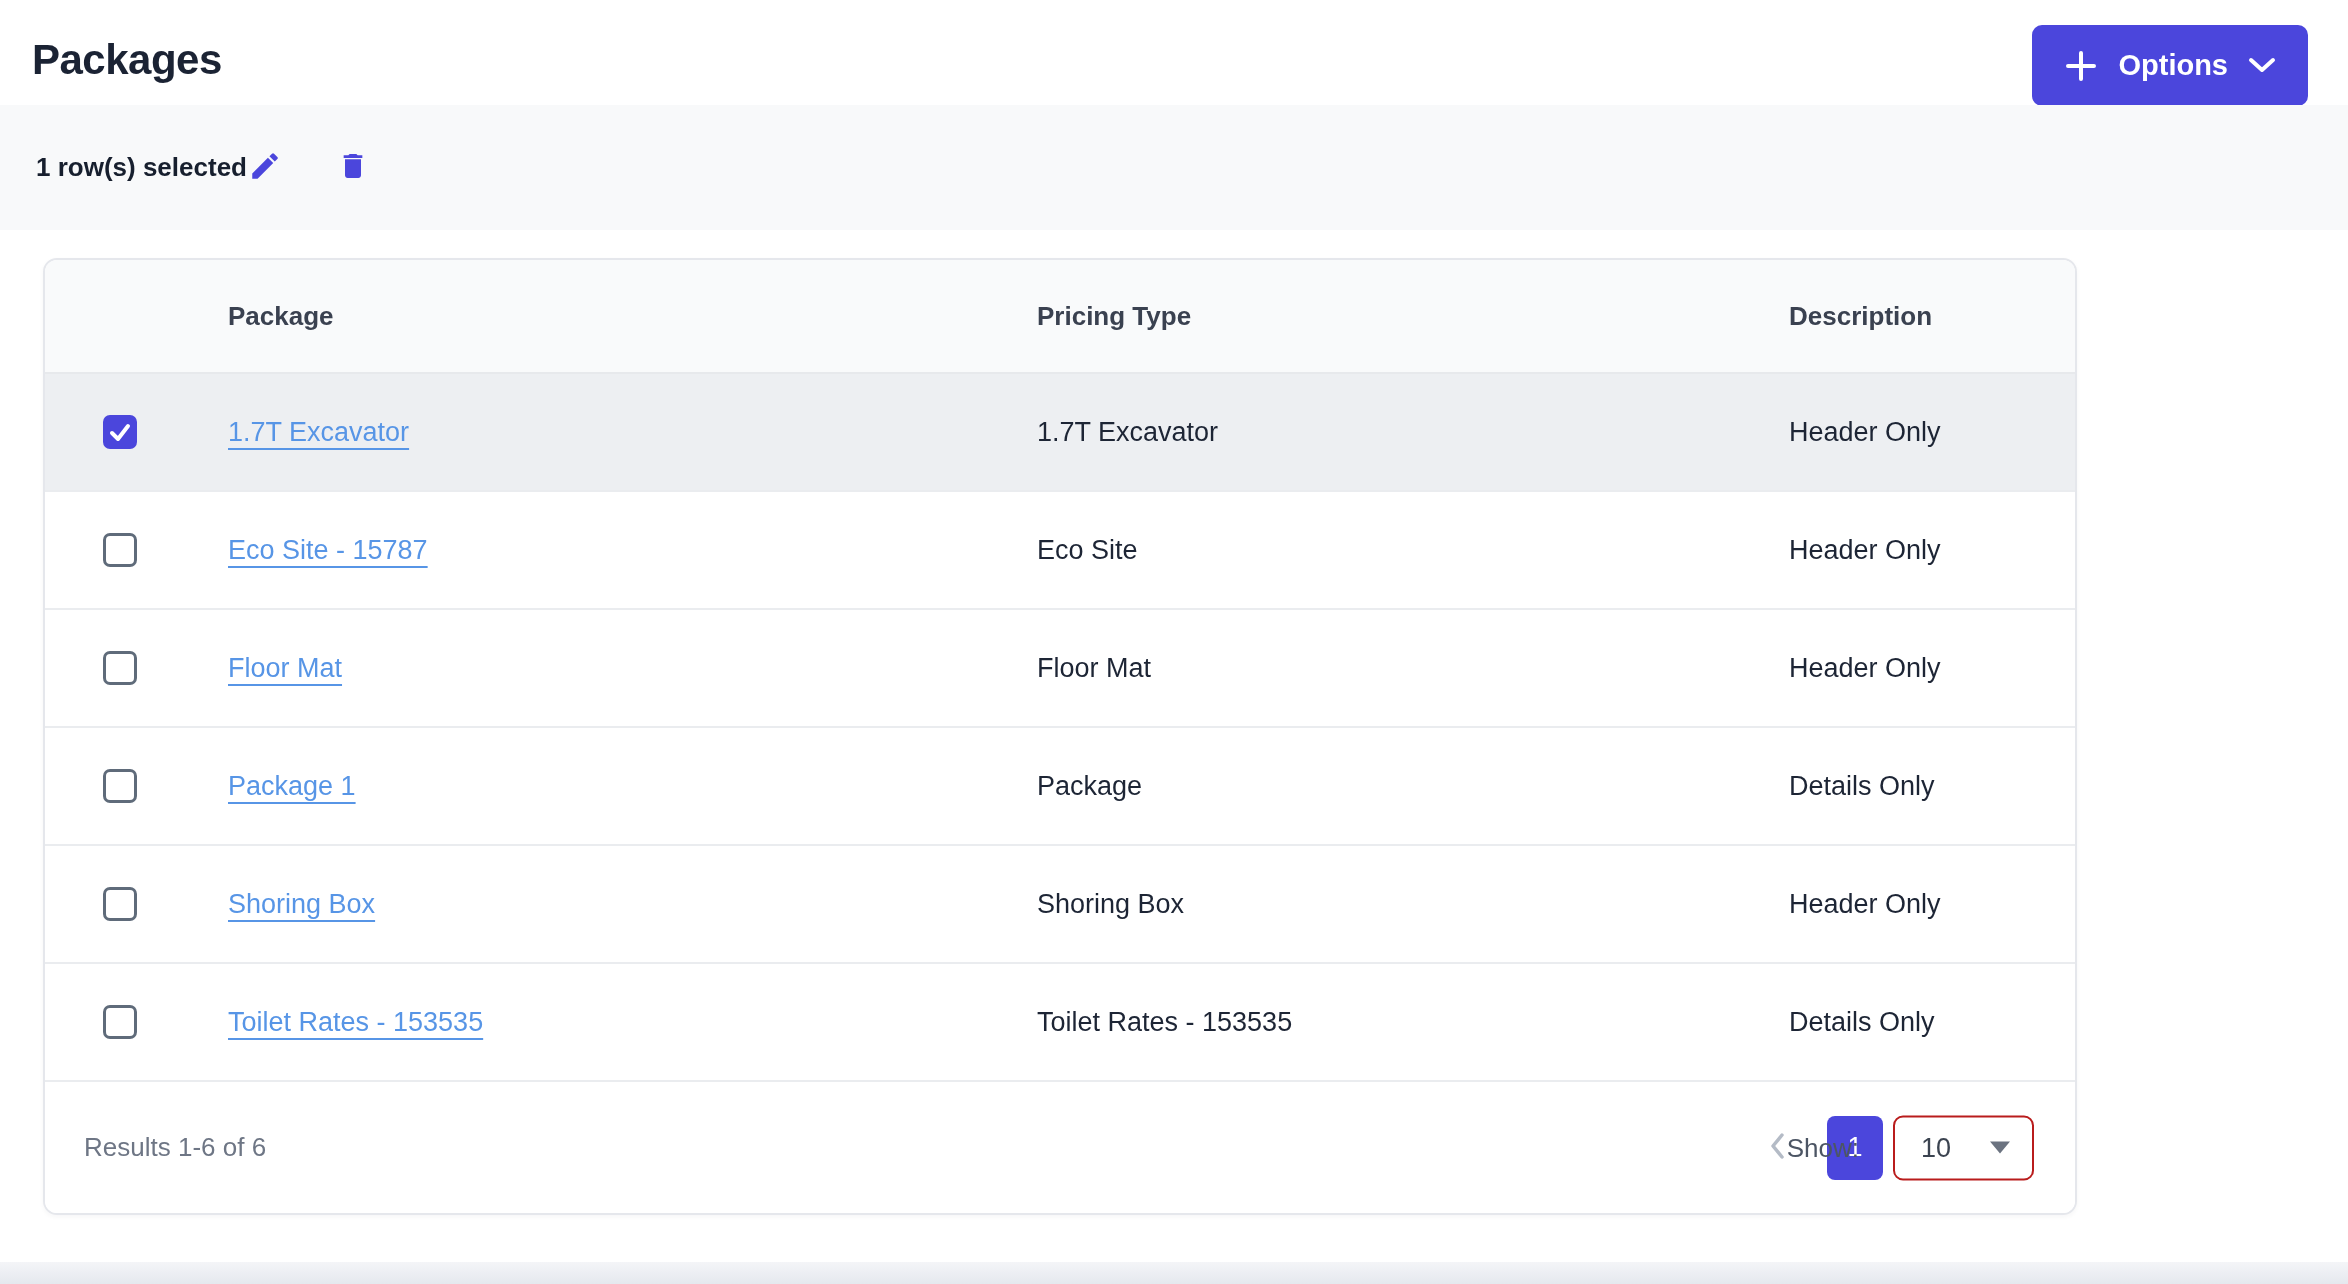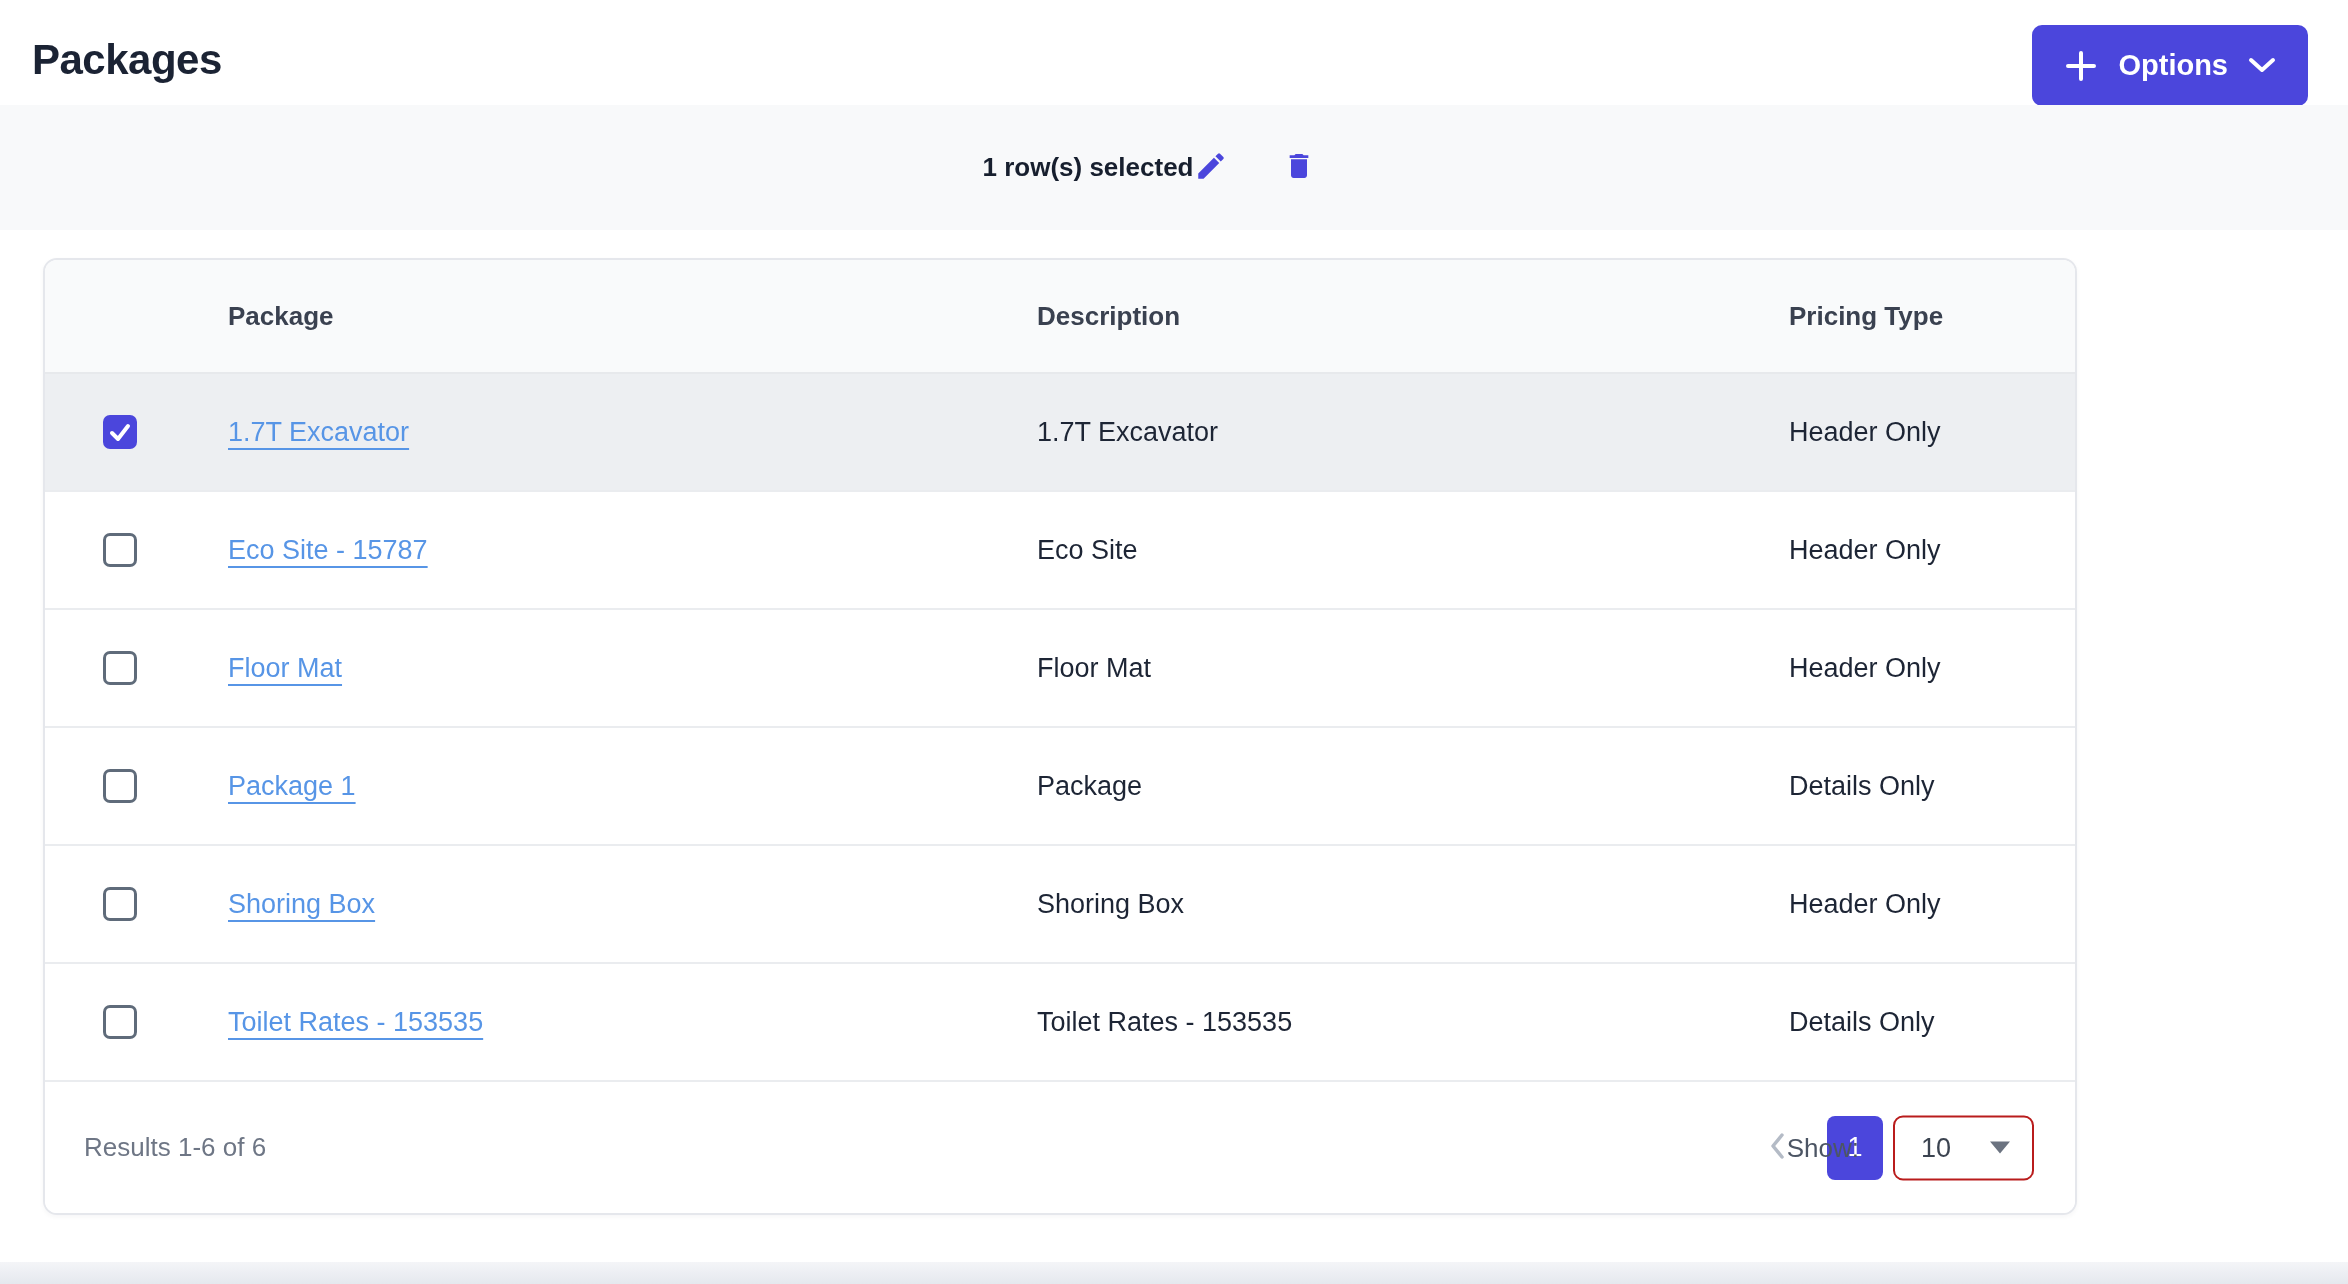--- a/index.html
+++ b/index.html
@@ -26,21 +26,21 @@
     border:none; border-radius:10px;
     font-family:inherit; font-size:29px; font-weight:600;
     cursor:pointer;
   }
   .options-btn svg { display:block; }
 
   
   .selection-toolbar {
     position:absolute; top:105px; left:0; width:2348px; height:125px;
     background:#f8f9fa;
-    display:flex; align-items:center; justify-content:center;
+    display:flex; align-items:center; justify-content:flex-start;
     padding:0 84px 0 36px;
   }
   .selection-text { font-size:26px; font-weight:700; color:#171f2e; }
   .toolbar-actions { display:flex; align-items:center; gap:52px; }
   .icon-btn {
     background:none; border:none; padding:0; cursor:pointer;
     display:flex; align-items:center; justify-content:center;
     width:36px; height:36px;
   }
 
@@ -177,22 +177,22 @@
       </span>
     </button>
   </div>
 </div>
 
 <div class="card">
 
   <div class="grid-row thead">
     <div class="checkbox-cell"></div>
     <div>Package</div>
+    <div>Pricing Type</div>
     <div>Description</div>
-    <div>Pricing Type</div>
   </div>
 
   <div class="grid-row trow selected">
     <div class="checkbox-cell">
       <span class="checkbox checked">
         <svg width="24" height="24" viewBox="0 0 24 24" fill="none">
             <polyline points="4,13 10,19 20,6" stroke="#ffffff" stroke-width="4" stroke-linecap="round" stroke-linejoin="round"></polyline>
           </svg>
       </span>
     </div>

